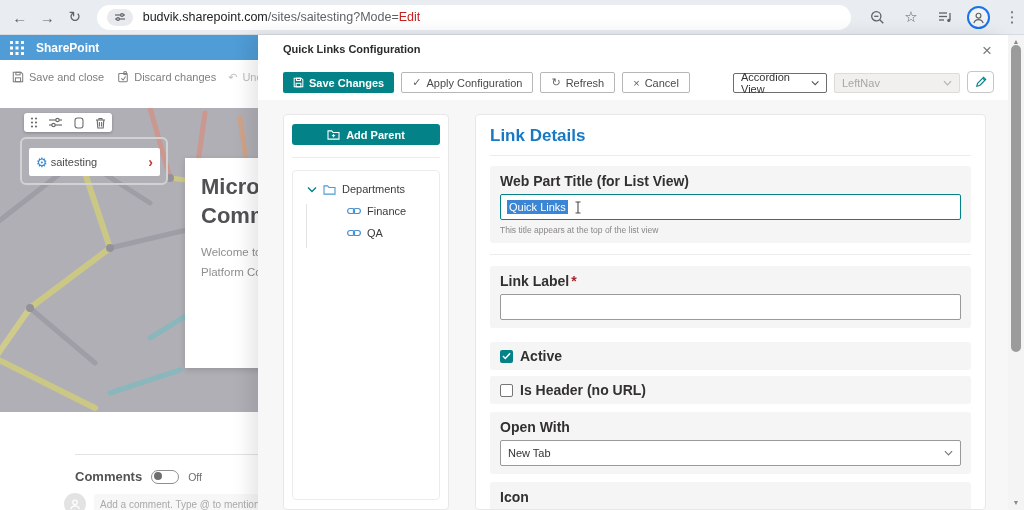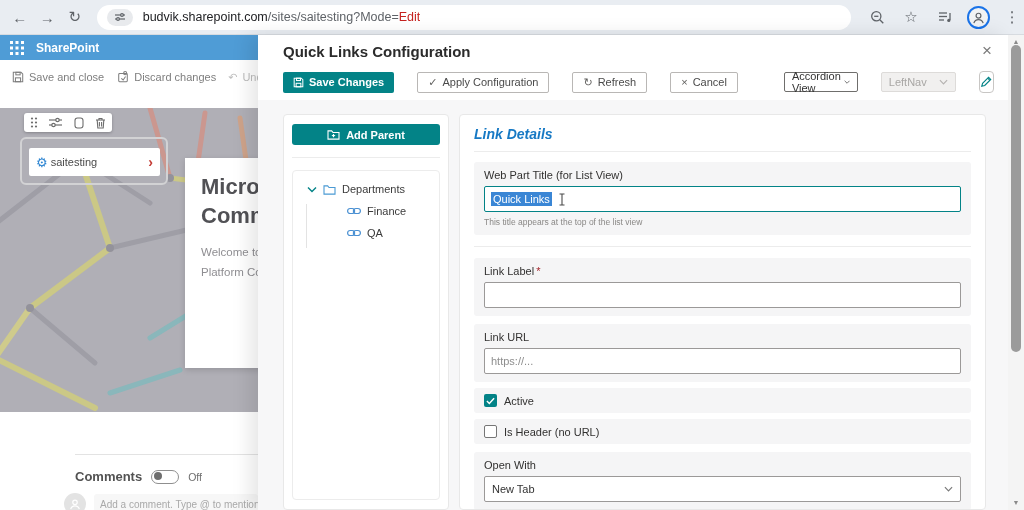--- a/index.html
+++ b/index.html
@@ -64,59 +64,59 @@
   .toggle-state { font-size:10.5px; color:#6e6e6e; }
   .comment-input-row { position:absolute; left:64px; top:458px; display:flex; align-items:center; gap:8px; }
   .comment-avatar { width:22px; height:22px; border-radius:50%; background:#e3e3e3; display:flex;
     align-items:center; justify-content:center; color:#fff; }
   .comment-box { width:164px; height:20px; background:#f7f7f7; border-radius:3px; display:flex;
     align-items:center; padding:0 6px; font-size:10px; color:#a9a9a9; white-space:nowrap; overflow:hidden; }
 
   
   .modal { position:absolute; left:258px; top:35px; width:750px; height:475px; background:#fff;
     box-shadow:-8px 0 18px rgba(0,0,0,.10); }
-  .modal-title { position:absolute; left:25px; top:8px; font-size:15px; font-weight:bold; color:#2b2b2b; }
+  .modal-title { position:absolute; left:25px; top:8px; font-size:11px; font-weight:bold; color:#2b2b2b; }
   .modal-close { position:absolute; right:16px; top:7px; font-size:17px; color:#7a7a7a; cursor:pointer; line-height:17px;}
 
   .modal-toolbar { position:absolute; left:25px; right:14px; top:36px; height:22px; display:flex;
-    align-items:center; gap:23px; }
+    align-items:flex-end; gap:7px; }
   .btn { height:21px; display:flex; align-items:center; gap:5px; padding:0 10px; font-size:11px;
     border-radius:2px; cursor:pointer; white-space:nowrap; }
   .btn-primary { background:#038387; color:#fff; font-weight:bold; }
   .btn-outline { background:#fff; border:1px solid #b9b7b5; color:#4a4a4a; }
   .btn-outline .b-ic { color:#5f5e5c; }
   .tb-spacer { flex:1; }
   .select { height:20px; display:flex; align-items:center; justify-content:space-between; padding:0 7px;
     font-size:11px; border-radius:2px; cursor:pointer; }
   .select-active { width:94px; border:1px solid #6f6e6c; color:#333; background:#fff; }
   .select-disabled { width:126px; border:1px solid #dddbd9; color:#a8a6a4; background:#f1f0ef; cursor:default; }
   .pencil-btn { width:27px; height:22px; border:1px solid #c8c6c4; border-radius:4px; background:#fff;
     display:flex; align-items:center; justify-content:center; color:#038387; cursor:pointer; }
 
   .modal-body { position:absolute; left:0; right:0; top:65px; bottom:0; background:#f7f7f8;
-    padding:14px 22px 0 25px; display:flex; gap:10px; overflow:hidden; }
+    padding:14px 22px 0 25px; display:flex; gap:26px; overflow:hidden; }
   .card { background:#fff; border:1px solid #e8e8e8; border-radius:4px; }
   .left-card { width:166px; padding:9px 8px; display:flex; flex-direction:column; }
   .add-parent { height:21px; background:#038387; color:#fff; font-size:11px; font-weight:bold;
     border-radius:3px; display:flex; align-items:center; justify-content:center; gap:6px; cursor:pointer; }
   .left-divider { height:1px; background:#ececec; margin:12px 0; }
   .tree-box { border:1px solid #ececec; border-radius:4px; flex:1; padding:12px 6px 0 6px; position:relative; }
   .tree-root { display:flex; align-items:center; gap:6px; padding-left:8px; cursor:pointer; }
   .tree-chev { color:#038387; display:flex; }
   .tree-folder { color:#4a9ad4; display:flex; }
   .tree-label { font-size:11px; color:#3b3b3b; }
   .tree-connector { position:absolute; left:13px; top:33px; width:1px; height:44px; background:#e3e3e3; }
   .tree-child { display:flex; align-items:center; gap:6px; padding-left:48px; margin-top:10px; cursor:pointer; }
   .link-ic { color:#4a90d2; display:flex; }
 
   .right-card { flex:1; padding:11px 14px 0 14px; overflow:hidden; }
-  .form-heading { font-size:14px; font-weight:bold; color:#1779c4;font-style:italic; }
+  .form-heading { font-size:17px; font-weight:bold; color:#1779c4; }
   .form-hr { height:1px; background:#ececec; margin:9px 0 10px 0; border:none; }
   .fblock { background:#f5f5f6; border-radius:3px; padding:7px 10px 8px 10px; }
-  .flabel { font-size:11px; font-weight:normal; color:#323130; }
+  .flabel { font-size:14px; font-weight:bold; color:#323130; }
   .flabel .req { color:#a4262c; margin-left:2px; }
   .finput { margin-top:5px; height:20px; background:#fff; border:1px solid #9b9998; border-radius:2px;
     display:flex; align-items:center; padding:12px 6px; font-size:11px; color:#333; cursor:text; }
   .finput.focused { border:1.5px solid #038387; }
   .finput .placeholder { color:#8e8e8e; }
   .sel-text { background:#3a86d5; color:#fff; padding:1px 2px; }
   .ibeam { margin-left:6px; color:#4a4a4a; display:flex; }
   .fhint { margin-top:5px; font-size:8.5px; color:#8a8886; }
   .gap6 { height:6px; } .gap8 { height:8px; }
   .checkrow { display:flex; align-items:center; gap:7px; padding:6px 10px; cursor:pointer; }
@@ -436,26 +436,20 @@
         </div>
 
         <hr class="form-hr" style="margin:11px 0">
 
         <div class="fblock">
           <div class="flabel"><span>Link Label</span><span class="req">*</span></div>
           <div class="finput"></div>
         </div>
         <div class="gap8"></div>
 
-        <div class="fblock">
-          <div class="flabel">Link URL</div>
-          <div class="finput">
-              <span class="placeholder">https://...</span>
-            </div>
-        </div>
         <div class="gap6"></div>
 
         <div class="fblock checkrow">
           <span class="checkbox checked">
             <svg width="9" height="8" viewBox="0 0 10 8" fill="none" stroke="#fff" stroke-width="1.6">
                 <path d="M1 4 l2.7 2.8 L9 1"></path>
               </svg>
           </span>
           <span class="flabel">Active</span>
         </div>

